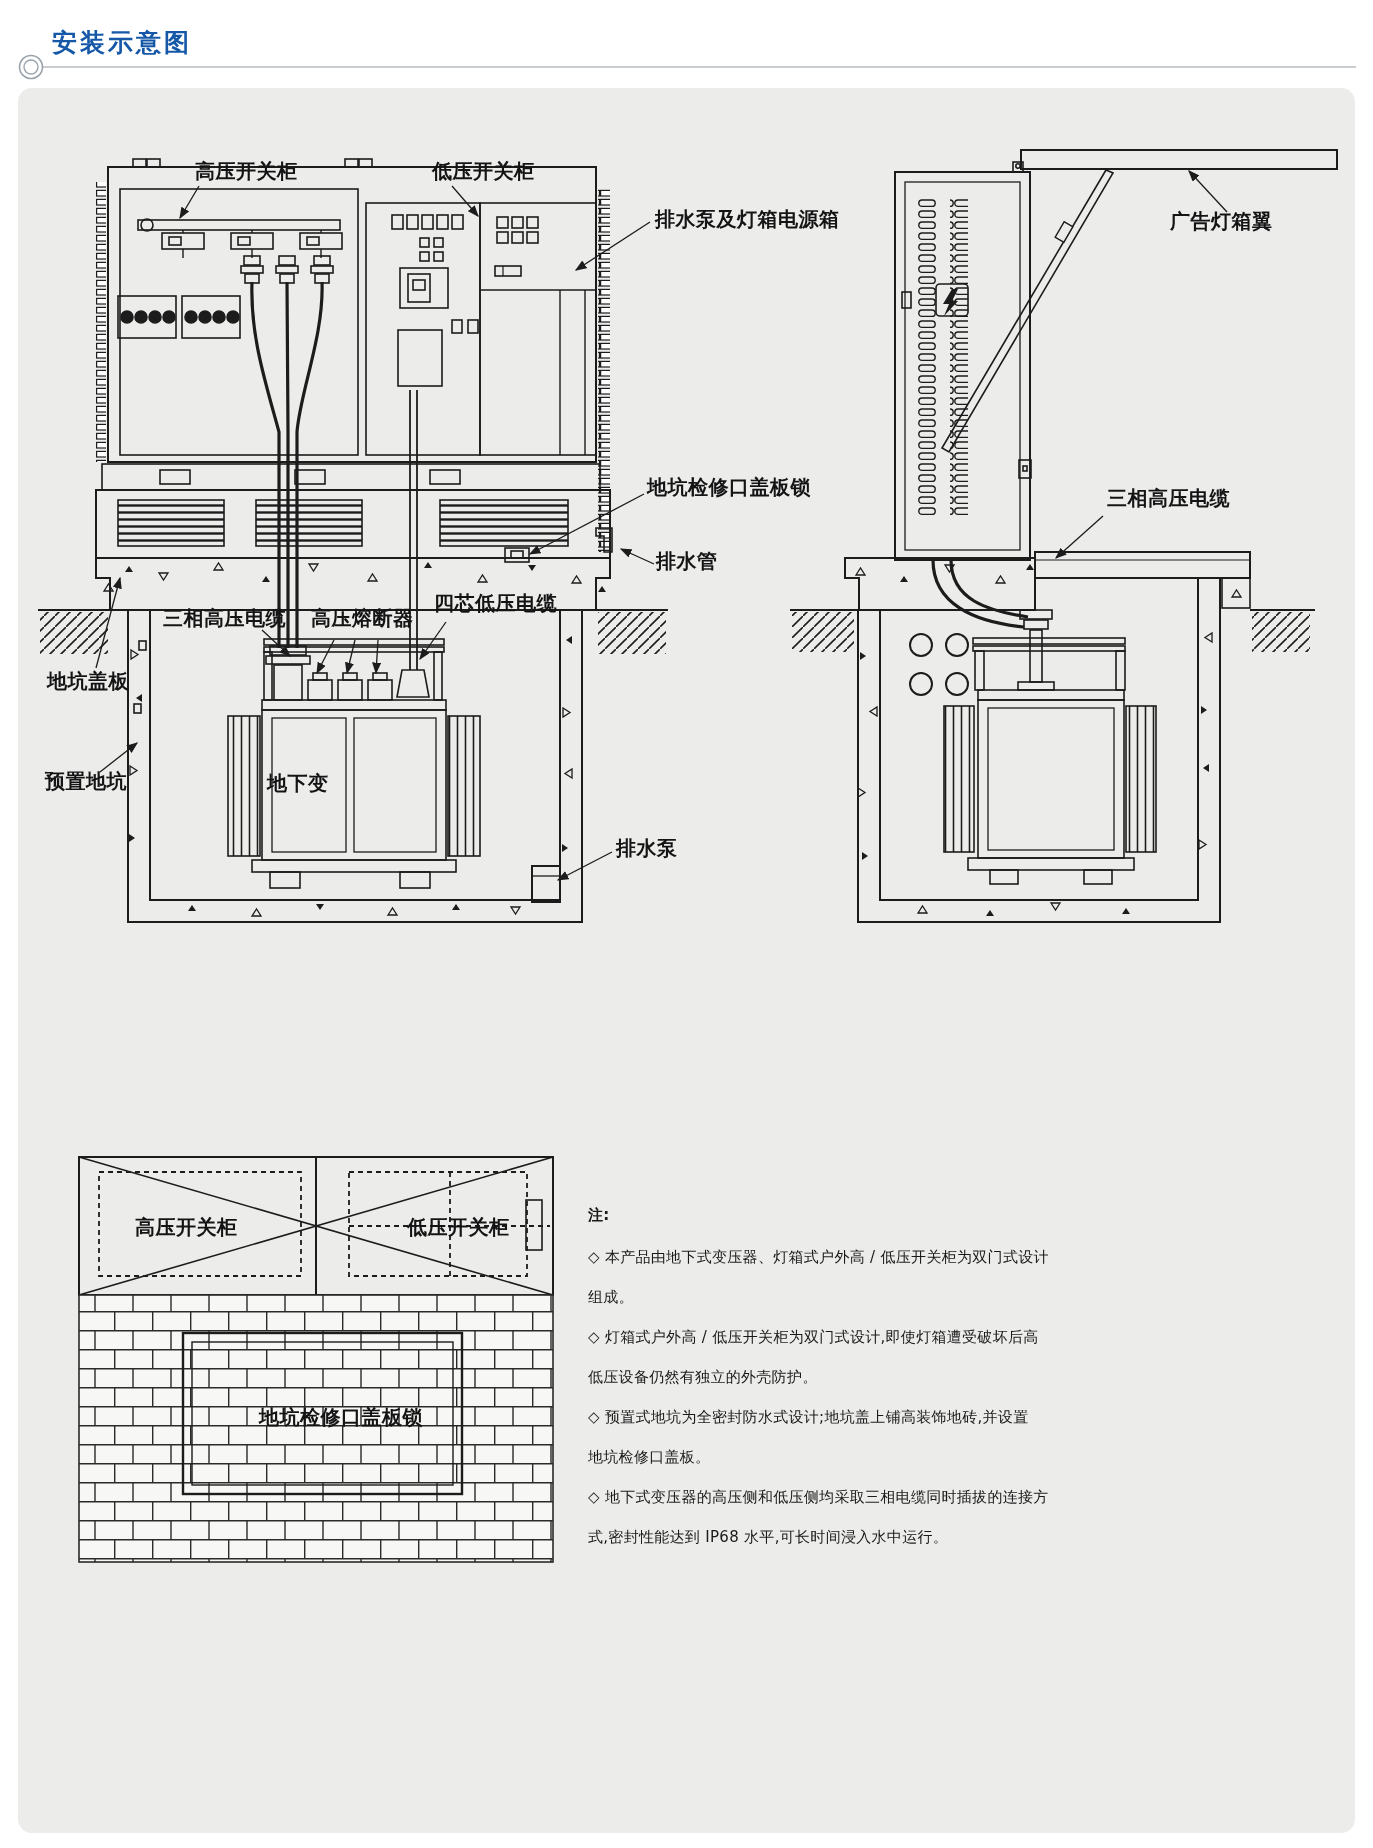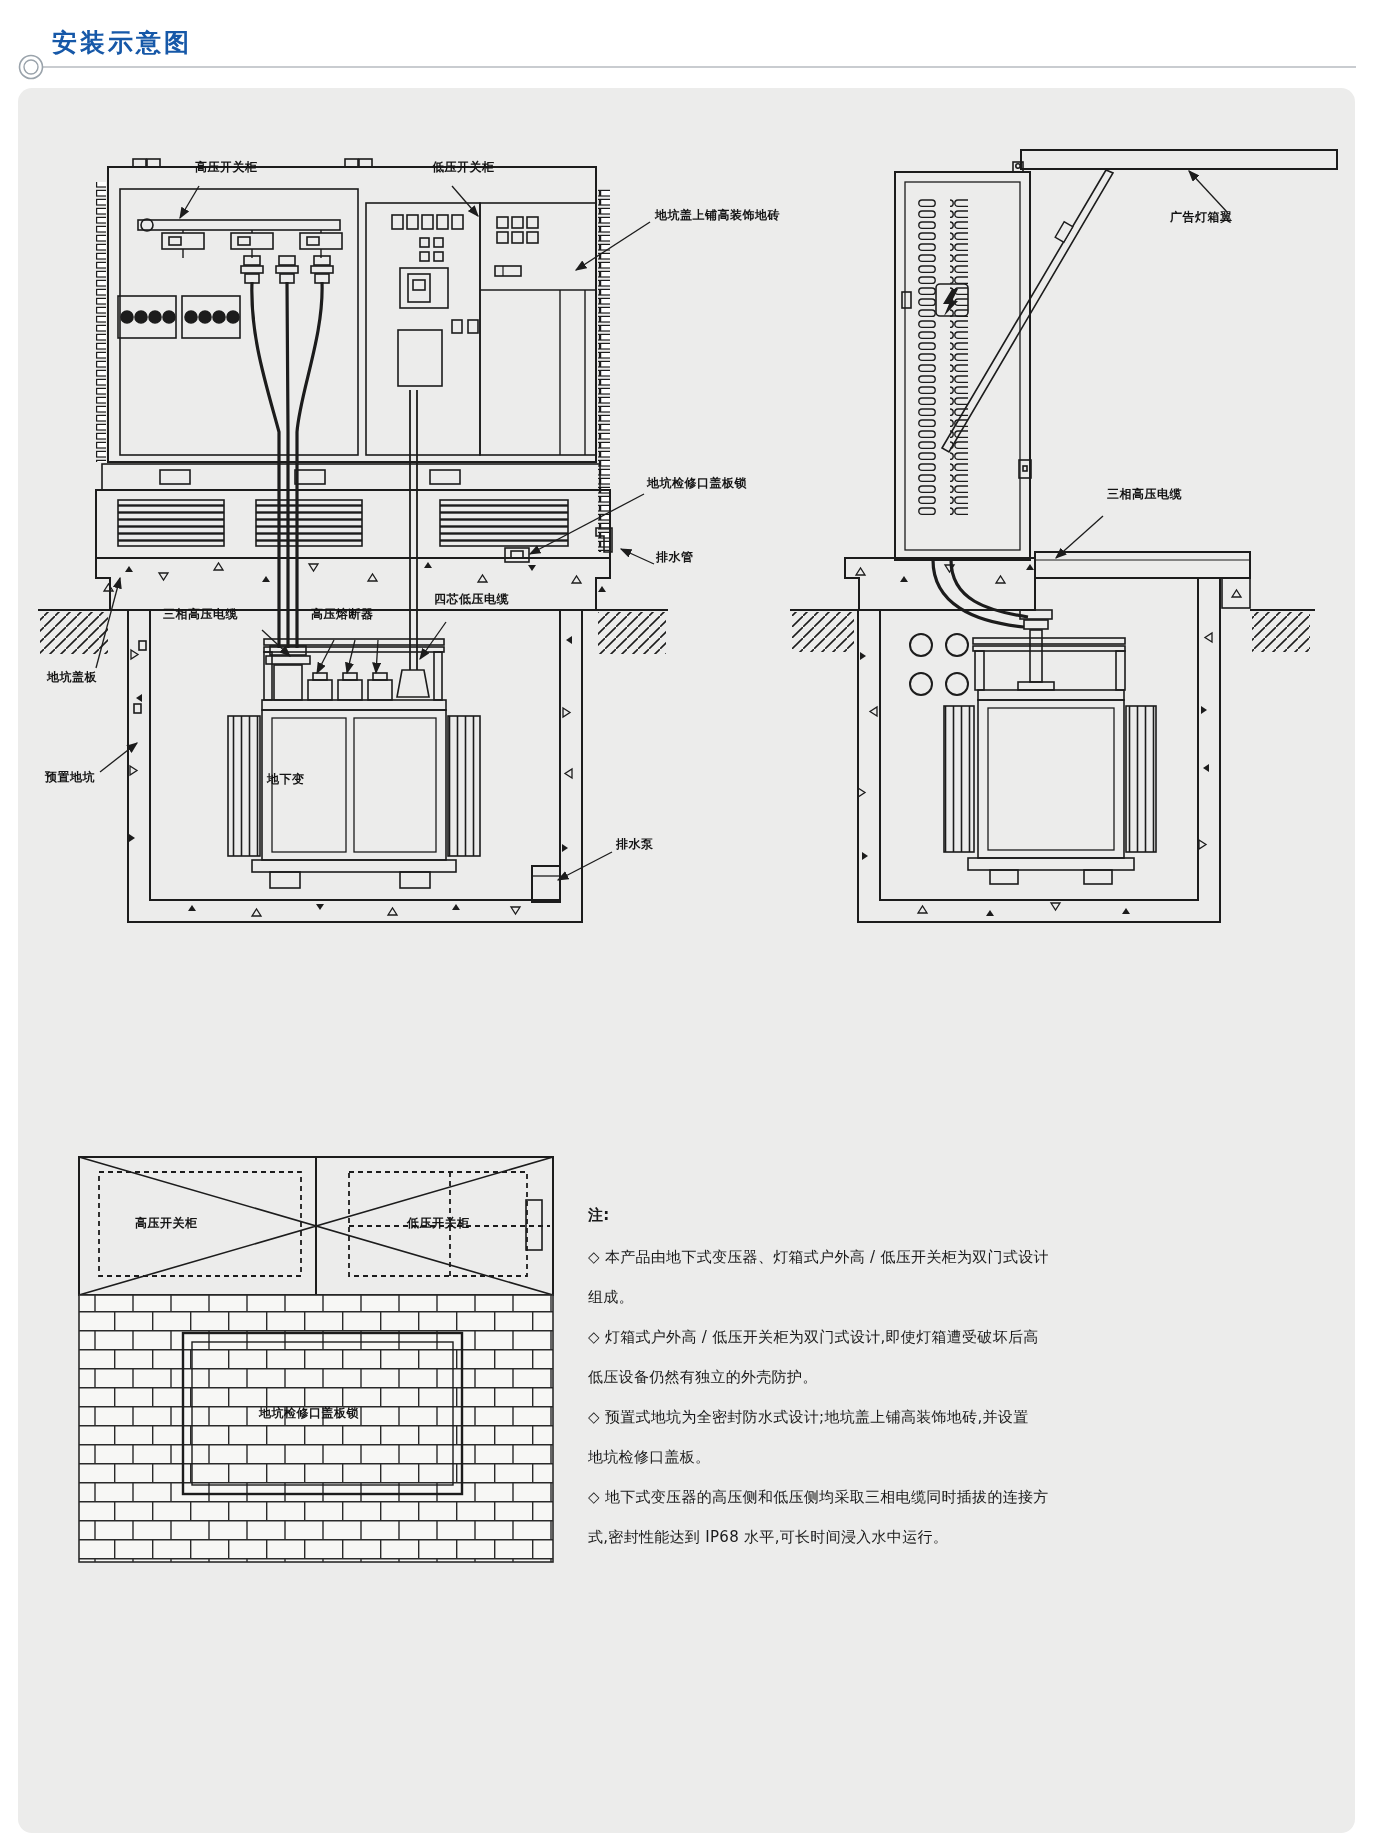--- a/index.html
+++ b/index.html
@@ -1,19 +1,19 @@
 <!DOCTYPE html>
 <html><head>
 <meta charset="utf-8">
 <style>
   html,body{margin:0;padding:0;background:#fff;}
   .page{position:relative;width:1373px;height:1848px;background:#ffffff;overflow:hidden;
         font-family:"DejaVu Sans","Liberation Sans",sans-serif;border-radius:17px;}
   .art{position:absolute;left:0;top:0;}
-  .lbl{position:absolute;font-weight:bold;font-size:12px;letter-spacing:.5px;color:#141414;
+  .lbl{position:absolute;font-weight:bold;font-size:20px;letter-spacing:.5px;color:#141414;
        white-space:nowrap;line-height:1;}
   .title{font-size:25px;color:#1658a8;letter-spacing:3px;font-weight:bold;}
   .note{position:absolute;left:588px;font-size:15px;color:#1a1a1a;white-space:nowrap;
         letter-spacing:.3px;line-height:1.3;}
 </style>
 </head>
 <body>
 
 <div class="page">
 
@@ -336,21 +336,21 @@
     <use href="#tri" transform="translate(1060,910) rotate(180)"></use>
           <use href="#trif" transform="translate(1122,908)"></use>
   </g>
   </g>
 </svg>
 
 <div class="lbl title" style="left:52px;top:30px">安装示意图</div>
 
 <div class="lbl" style="left:195px;top:161px">高压开关柜</div>
 <div class="lbl" style="left:432px;top:161px">低压开关柜</div>
-<div class="lbl" style="left:655px;top:209px">地坑盖上铺高装饰地砖</div>
+<div class="lbl" style="left:655px;top:209px">排水泵及灯箱电源箱</div>
 <div class="lbl" style="left:647px;top:477px">地坑检修口盖板锁</div>
 <div class="lbl" style="left:656px;top:551px">排水管</div>
 <div class="lbl" style="left:163px;top:608px">三相高压电缆</div>
 <div class="lbl" style="left:311px;top:608px">高压熔断器</div>
 <div class="lbl" style="left:434px;top:593px">四芯低压电缆</div>
 <div class="lbl" style="left:47px;top:671px">地坑盖板</div>
 <div class="lbl" style="left:45px;top:771px">预置地坑</div>
 <div class="lbl" style="left:267px;top:773px">地下变</div>
 <div class="lbl" style="left:616px;top:838px">排水泵</div>
 

